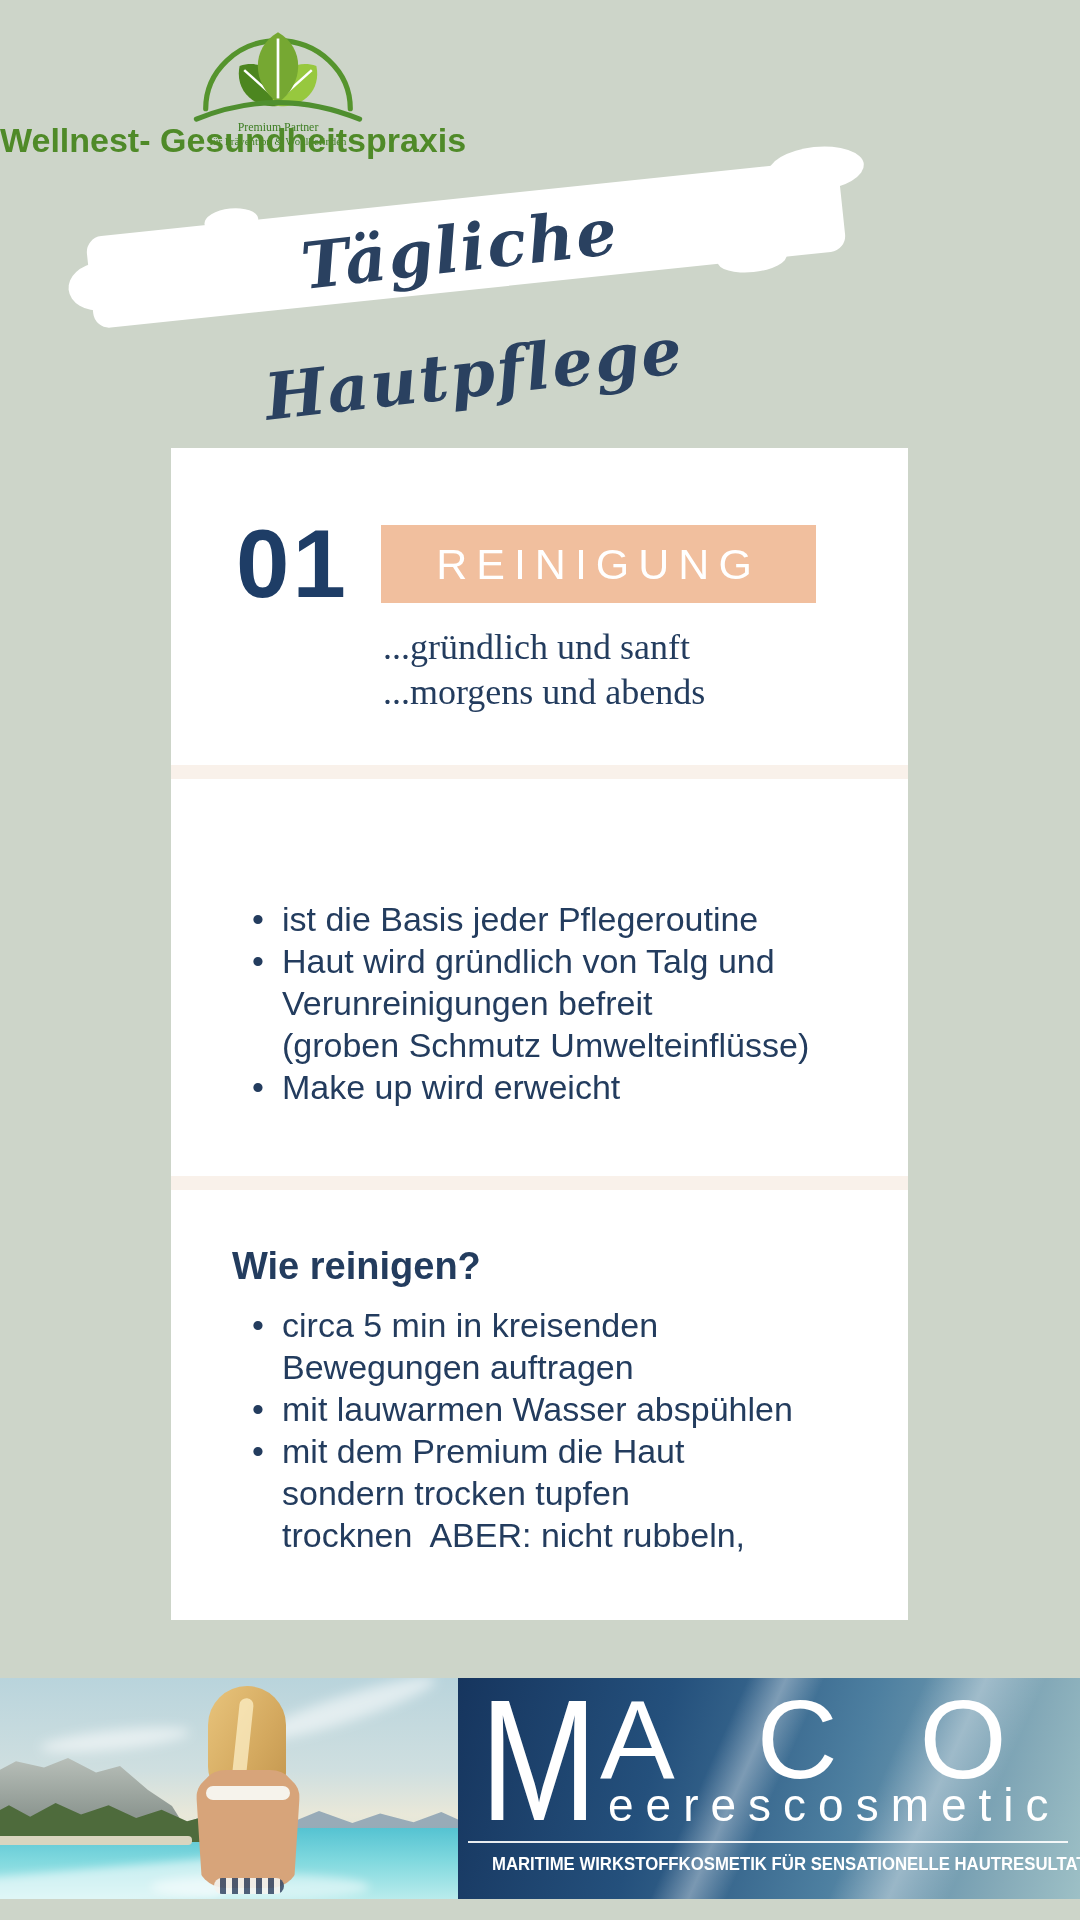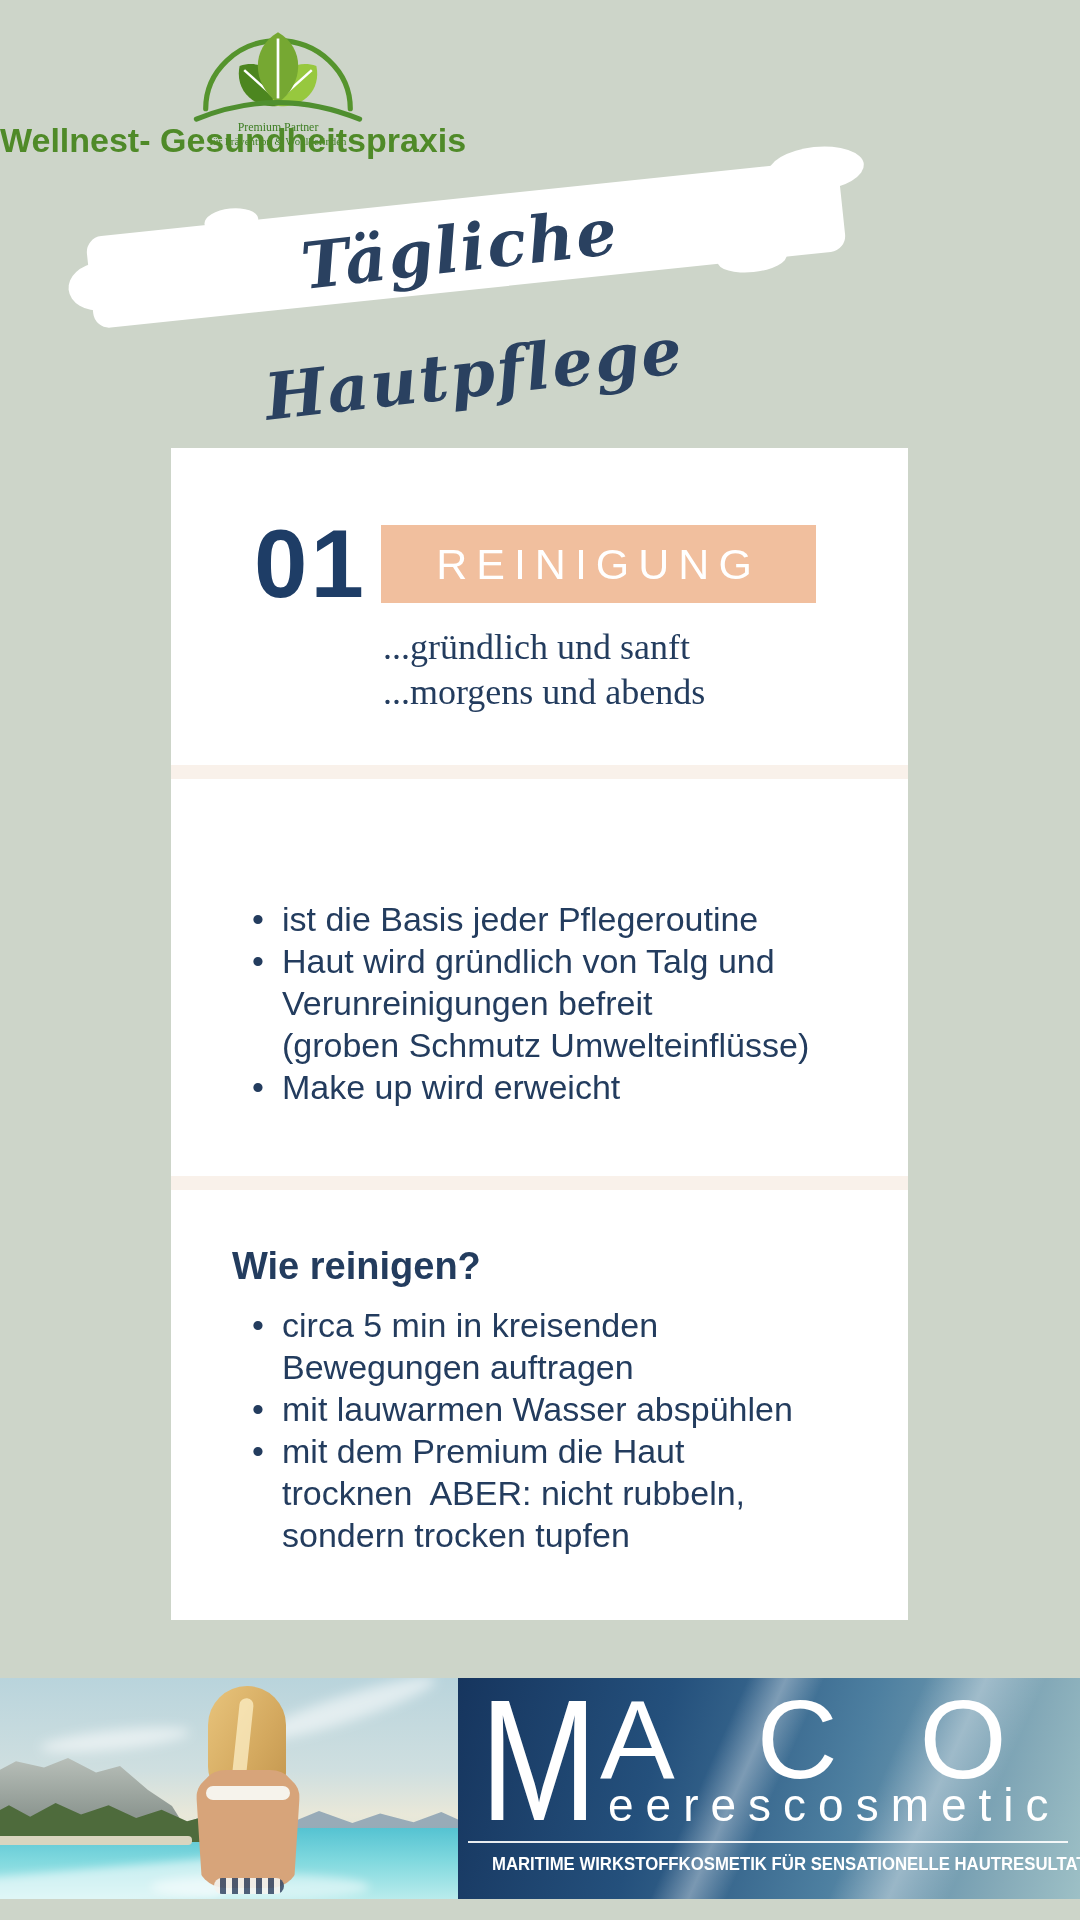--- a/index.html
+++ b/index.html
@@ -32,21 +32,21 @@
     font-size:64px; font-weight:600; letter-spacing:2px; color:#2a4160;
   }
 
   
   .card{left:171px; top:448px; width:737px; height:1172px; background:#ffffff;}
   .divider{left:171px; width:737px; height:14px; background:#f9f1ea;}
   .divider.d1{top:765px;} .divider.d2{top:1176px;}
 
   .step-number{
     left:236px; top:516px; font-size:96px; font-weight:700; line-height:1;
-    letter-spacing:3px; color:#1e3d66;margin-left:18px;
+    letter-spacing:3px; color:#1e3d66;
   }
   .step-label-box{
     left:381px; top:525px; width:435px; height:78px; background:#f1bf9e;
     text-align:center; line-height:78px;
   }
   .step-label-box .lbl{
     font-size:43px; font-weight:400; letter-spacing:9px; color:#ffffff;
   }
   .step-subtitle{
     left:383px; top:625px; font-size:36px; line-height:45px; color:#233c5e;font-family:Liberation Serif, serif;
@@ -197,25 +197,25 @@
       <div class="b-row">
         <span class="b-dot">•</span>
         <span class="b-text">mit lauwarmen Wasser abspühlen</span>
       </div>
       <div class="b-row">
         <span class="b-dot">•</span>
         <span class="b-text">mit dem Premium die Haut</span>
       </div>
       <div class="b-row">
         <span class="b-dot"></span>
+        <span class="b-text">sondern trocken tupfen</span>
+      </div>
+      <div class="b-row">
+        <span class="b-dot"></span>
         <span class="b-text">trocknen  ABER: nicht rubbeln,</span>
-      </div>
-      <div class="b-row">
-        <span class="b-dot"></span>
-        <span class="b-text">sondern trocken tupfen</span>
       </div>
     </div>
 
   <div class="abs banner">
 
     <div class="abs photo">
       <div class="abs cloud c1"></div>
       <div class="abs cloud c2"></div>
       <div class="abs mountains"></div>
       <div class="abs sea"></div>

